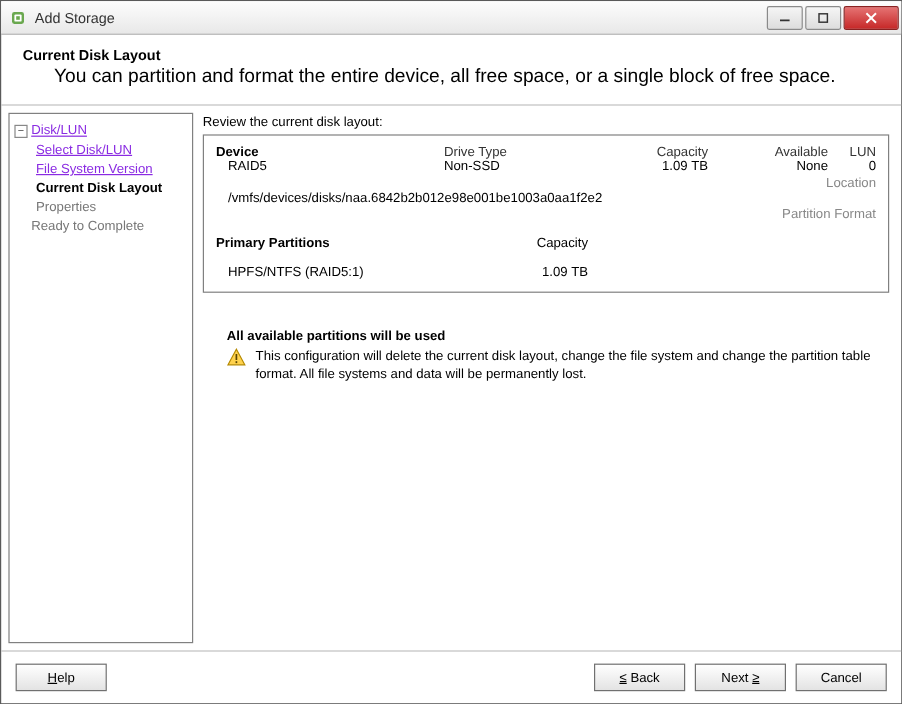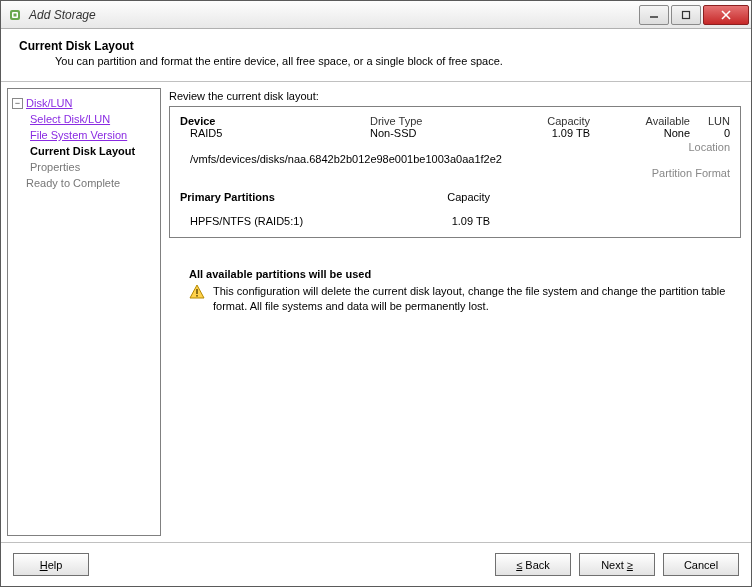--- a/index.html
+++ b/index.html
@@ -18,21 +18,20 @@
     display: flex;
     flex-direction: column;
   }
   .titlebar {
     height: 28px;
     background: linear-gradient(to bottom, #fdfdfd, #e8e8e8);
     border-bottom: 1px solid #b0b0b0;
     display: flex;
     align-items: center;
     padding: 0 2px 0 6px;
-    font-style: italic;
   }
   .titlebar .app-icon {
     width: 16px; height: 16px; margin-right: 6px;
     display: inline-flex; align-items: center; justify-content: center;
   }
   .titlebar .title-text { flex: 1; font-size: 12px; color: #333; }
   .win-buttons { display: flex; }
   .win-btn {
     width: 30px; height: 20px; margin-left: 2px;
     border: 1px solid #8a8a8a; border-radius: 2px;
@@ -43,21 +42,21 @@
   .win-btn.close {
     background: linear-gradient(to bottom, #e57373, #c62828);
     color: #fff; border-color: #8a2020;
     width: 46px;
   }
   .header-section {
     padding: 10px 18px 14px 18px;
     border-bottom: 1px solid #c0c0c0;
   }
   .header-title { font-weight: bold; font-size: 12px; margin-bottom: 2px; }
-  .header-desc { margin-left: 36px; font-size: 11px; }
+  .header-desc { margin-left: 26px; font-size: 16px; }
   .body {
     flex: 1;
     display: flex;
     padding: 6px 10px 6px 6px;
     gap: 8px;
     overflow: hidden;
   }
   .nav {
     width: 172px;
     border: 1px solid #808080;

